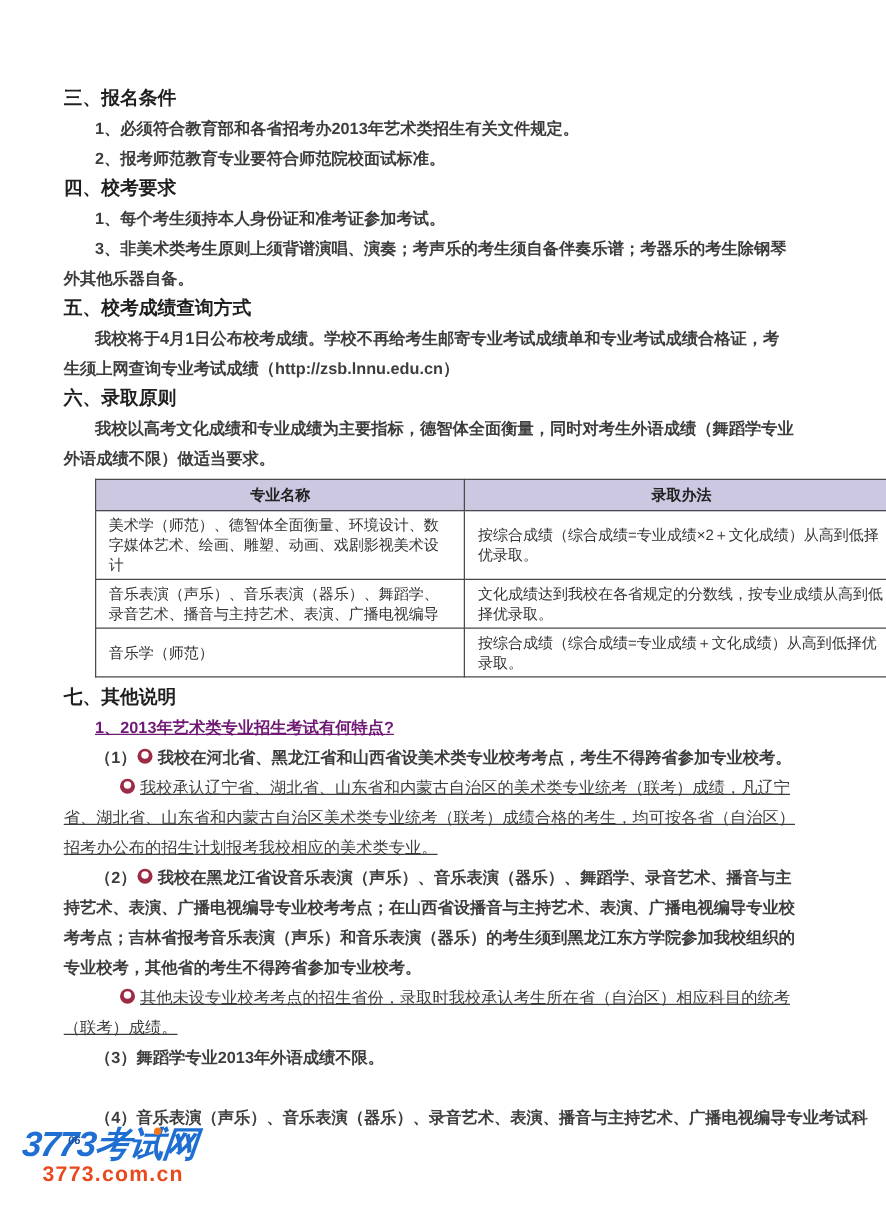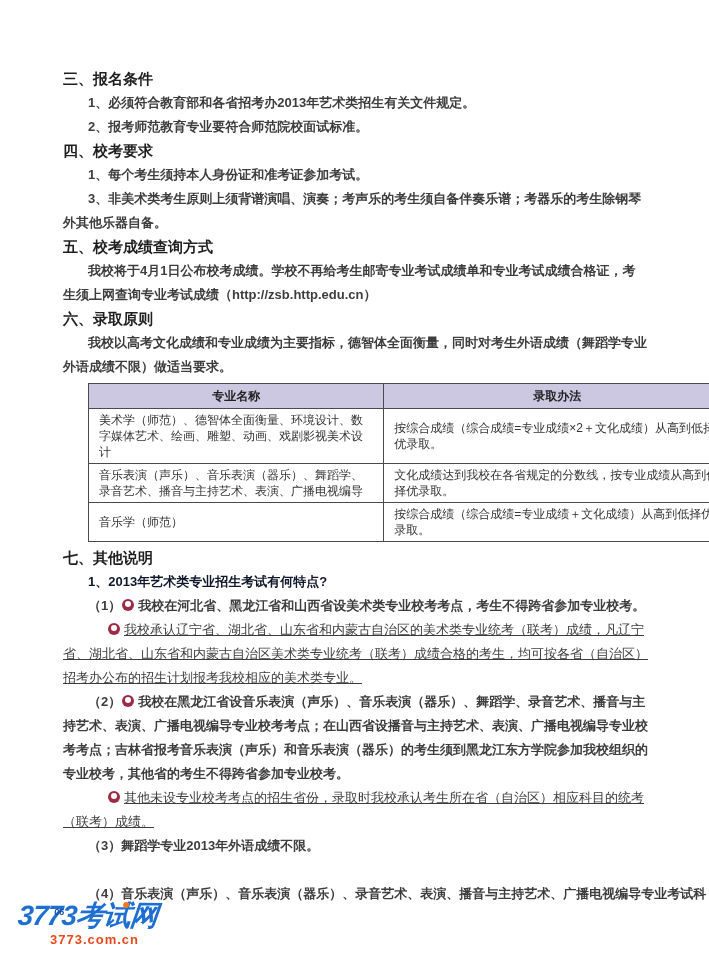--- a/index.html
+++ b/index.html
@@ -9,39 +9,40 @@
     font-family: "Liberation Sans", sans-serif;
   }
   .page {
     position: relative;
     width: 709px; height: 969px;
     background: #ffffff;
     overflow: hidden;
   }
   .content {
     position: absolute;
-    left: 63px; top: 67px;
+    left: 51px; top: 67px;
     width: 585px;
     font-size: 13px;
     line-height: 24px;
     color: #3d3d3d;
   }
   .sec-heading {
     font-size: 15px;
     font-weight: bold;
     color: #1f1f1f;
     line-height: 24px;
   }
   p { line-height: 24px; }
   .ti2 { text-indent: 25px; font-weight: bold; }   
   .ti4 { text-indent: 44px; text-decoration: underline; }   
   .question {
     font-weight: bold;
-    color: #0f172a;
+    color: #701a75;
     text-indent: 25px;
+    text-decoration: underline;
   }
   .nowrap { white-space: nowrap; margin-top: 24px; }
 
   .bullet {
     display: inline-block;
     width: 12px; height: 12px;
     border-radius: 50%;
     background: #9c2b45;
     position: relative;
     vertical-align: -1px;
@@ -107,22 +108,22 @@
     color: #1b4f9c;
   }
   .logo-dot {
     position: absolute;
     top: 1px; left: 104px;
     width: 6px; height: 6px;
     border-radius: 50%;
     background: #f07820;
   }
   .logo-sub {
-    margin-left: 32px;
-    font-size: 13px;
+    margin-left: 16px;
+    font-size: 17px;
     font-weight: bold;
     letter-spacing: 1px;
     color: #e8491d;
     line-height: 18px;
   }
 </style>
 </head>
 <body>
 
 <div class="page">
@@ -130,21 +131,21 @@
 
     <div class="sec-heading">三、报名条件</div>
     <p class="ti2">1、必须符合教育部和各省招考办2013年艺术类招生有关文件规定。</p>
     <p class="ti2">2、报考师范教育专业要符合师范院校面试标准。</p>
 
     <div class="sec-heading">四、校考要求</div>
     <p class="ti2">1、每个考生须持本人身份证和准考证参加考试。</p>
     <p class="ti2">3、非美术类考生原则上须背谱演唱、演奏；考声乐的考生须自备伴奏乐谱；考器乐的考生除钢琴外其他乐器自备。</p>
 
     <div class="sec-heading">五、校考成绩查询方式</div>
-    <p class="ti2">我校将于4月1日公布校考成绩。学校不再给考生邮寄专业考试成绩单和专业考试成绩合格证，考生须上网查询专业考试成绩（http://zsb.http.edu.cn）</p>
+    <p class="ti2">我校将于4月1日公布校考成绩。学校不再给考生邮寄专业考试成绩单和专业考试成绩合格证，考生须上网查询专业考试成绩（http://zsb.lnnu.edu.cn）</p>
 
     <div class="sec-heading">六、录取原则</div>
     <p class="ti2">我校以高考文化成绩和专业成绩为主要指标，德智体全面衡量，同时对考生外语成绩（舞蹈学专业外语成绩不限）做适当要求。</p>
 
     <table class="admission">
       <thead>
         <tr>
           <th class="col-majors">专业名称</th>
           <th>录取办法</th>
         </tr>

